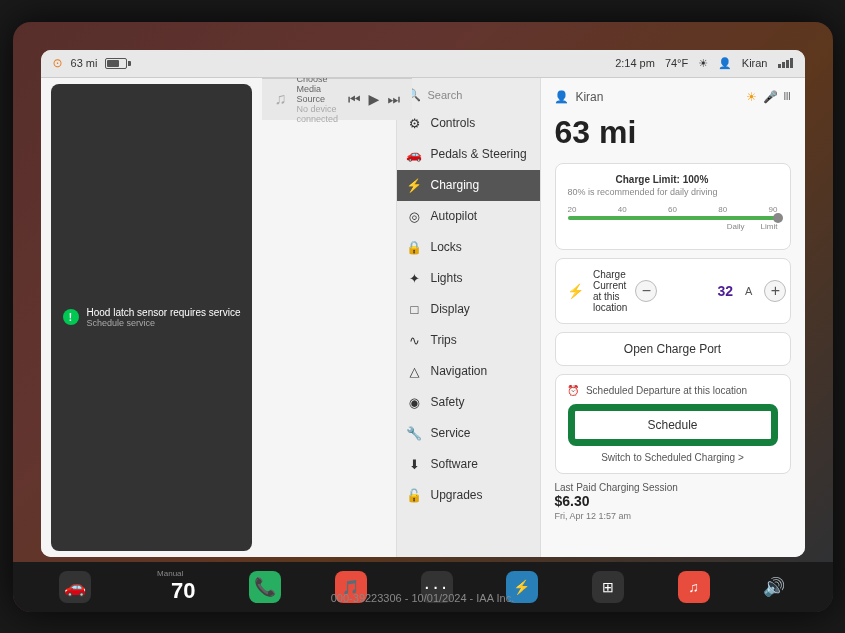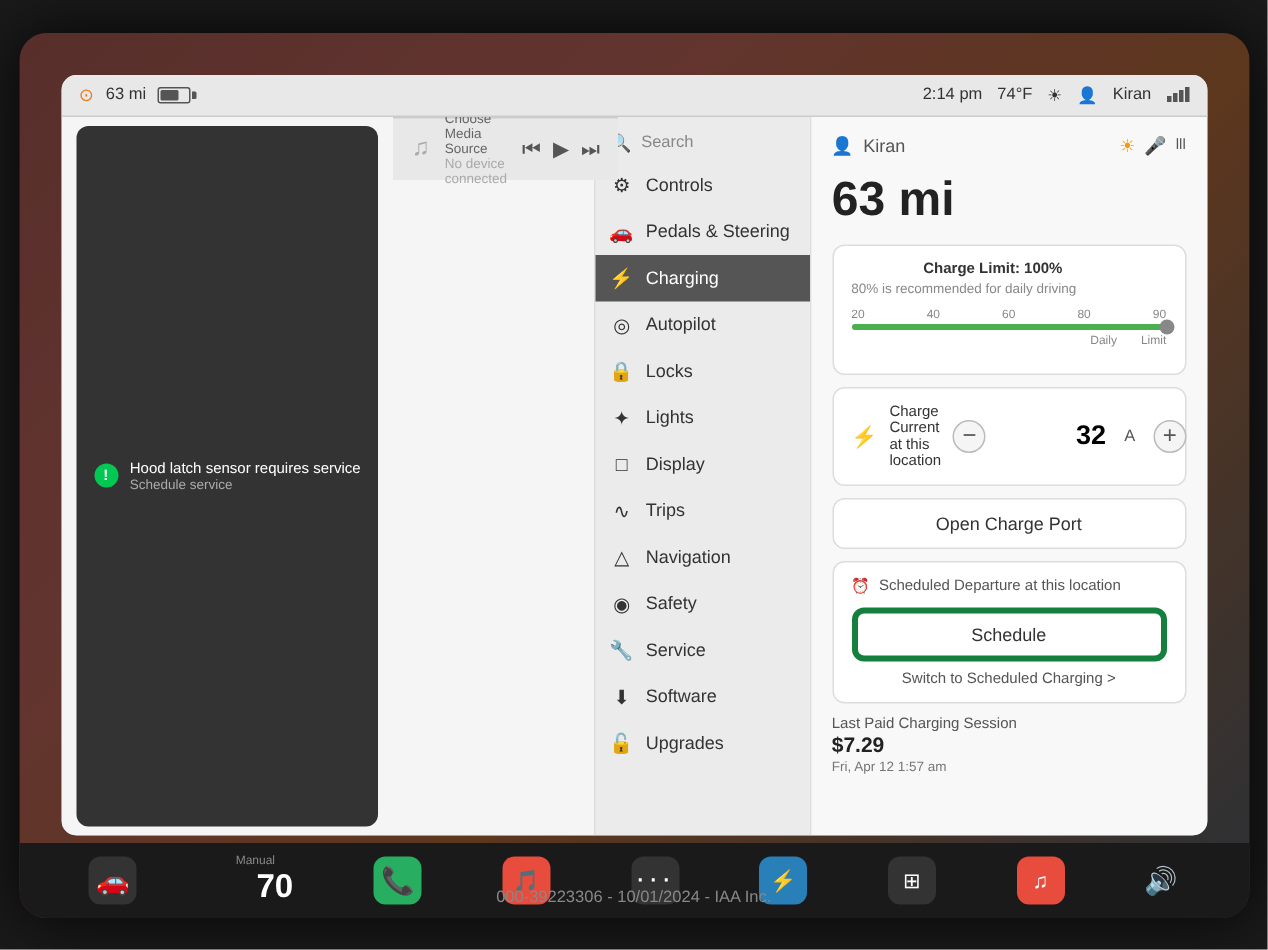--- a/index.html
+++ b/index.html
@@ -305,21 +305,21 @@
     }
     .ctrl-btn {
       width: 22px; height: 22px;
       border: 1px solid #bbb;
       border-radius: 50%;
       display: flex; align-items: center; justify-content: center;
       font-size: 16px; color: #555;
       cursor: pointer;
       background: #f5f5f5;
     }
-    .charge-value { font-size: 18px; font-weight: 600; color: #000000; margin-left: 48px; }
+    .charge-value { font-size: 14px; font-weight: 600; color: #4c1d95; margin-left: 48px; }
     .charge-unit { font-size: 11px; color: #555; }
 
     .open-port-btn {
       background: white;
       border: 1px solid #ddd;
       border-radius: 8px;
       padding: 9px;
       text-align: center;
       font-size: 12px;
       color: #333;
@@ -335,21 +335,21 @@
     .scheduled-title {
       display: flex;
       align-items: center;
       gap: 6px;
       font-size: 10px;
       color: #555;
       margin-bottom: 8px;
     }
     .schedule-btn {
       background: white;
-      border: 4px solid #15803d;
+      border: 7px solid #15803d;
       border-radius: 8px;
       padding: 7px;
       text-align: center;
       font-size: 12px;
       color: #333;
       cursor: pointer;
       margin-bottom: 6px;
     }
     .switch-link {
       font-size: 10px;
@@ -649,21 +649,21 @@
           <div class="scheduled-title">
             <span>⏰</span>
             <span>Scheduled Departure at this location</span>
           </div>
           <div class="schedule-btn">Schedule</div>
           <div class="switch-link">Switch to Scheduled Charging &gt;</div>
         </div>
 
         <div class="last-session">
           <div>Last Paid Charging Session</div>
-          <div class="amount">$7.29</div>
+          <div class="amount">$6.30</div>
           <div class="location">Fri, Apr 12 1:57 am</div>
         </div>
       </div>
     </div>
   </div>
 
   <div class="taskbar">
     <div class="taskbar-item">
       <div class="taskbar-icon dark">🚗</div>
     </div>

